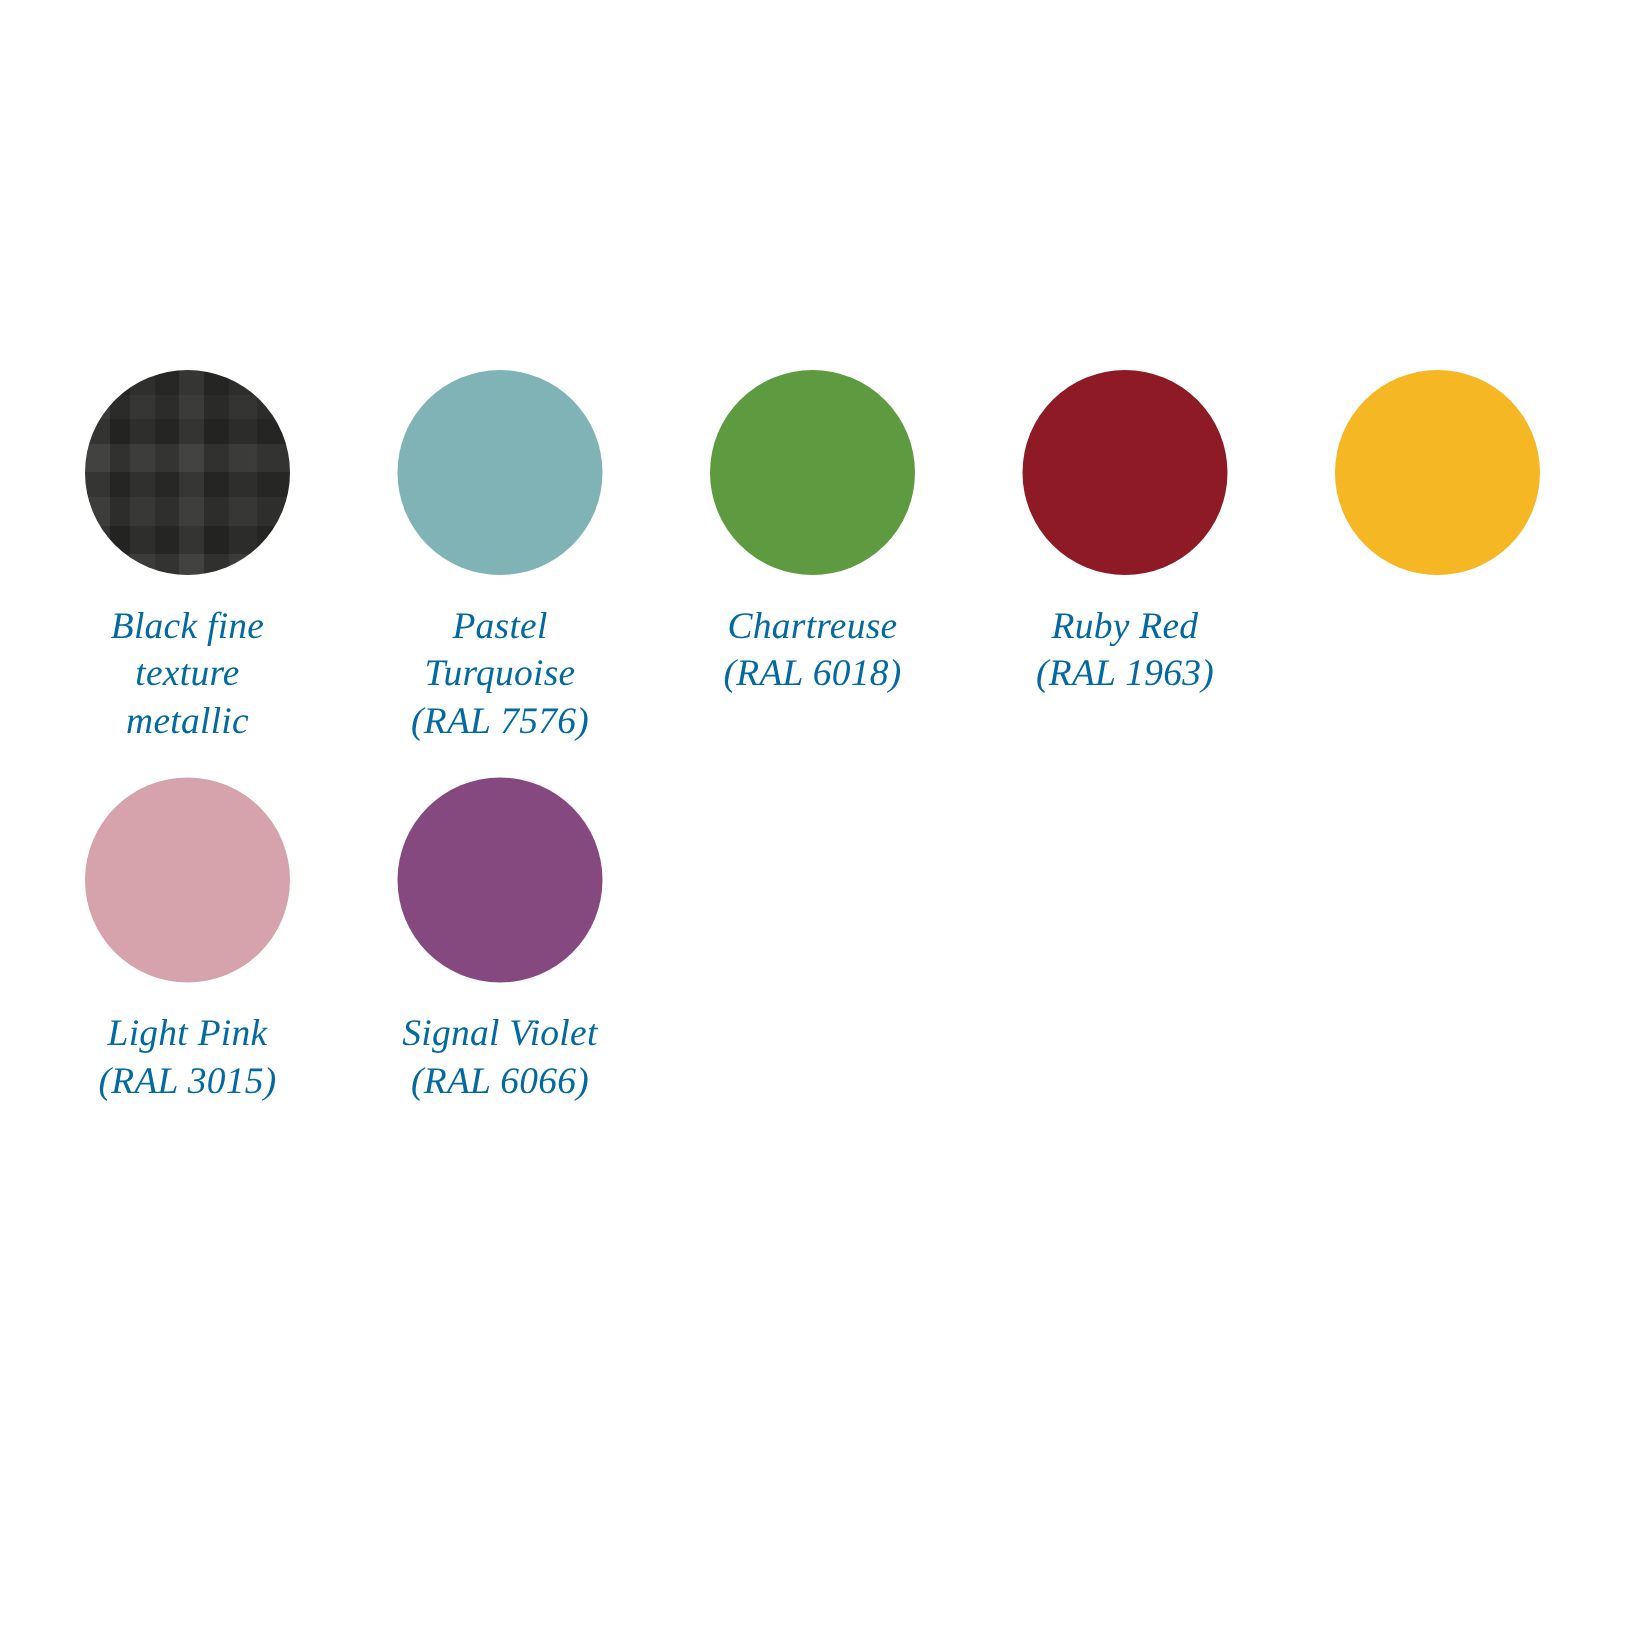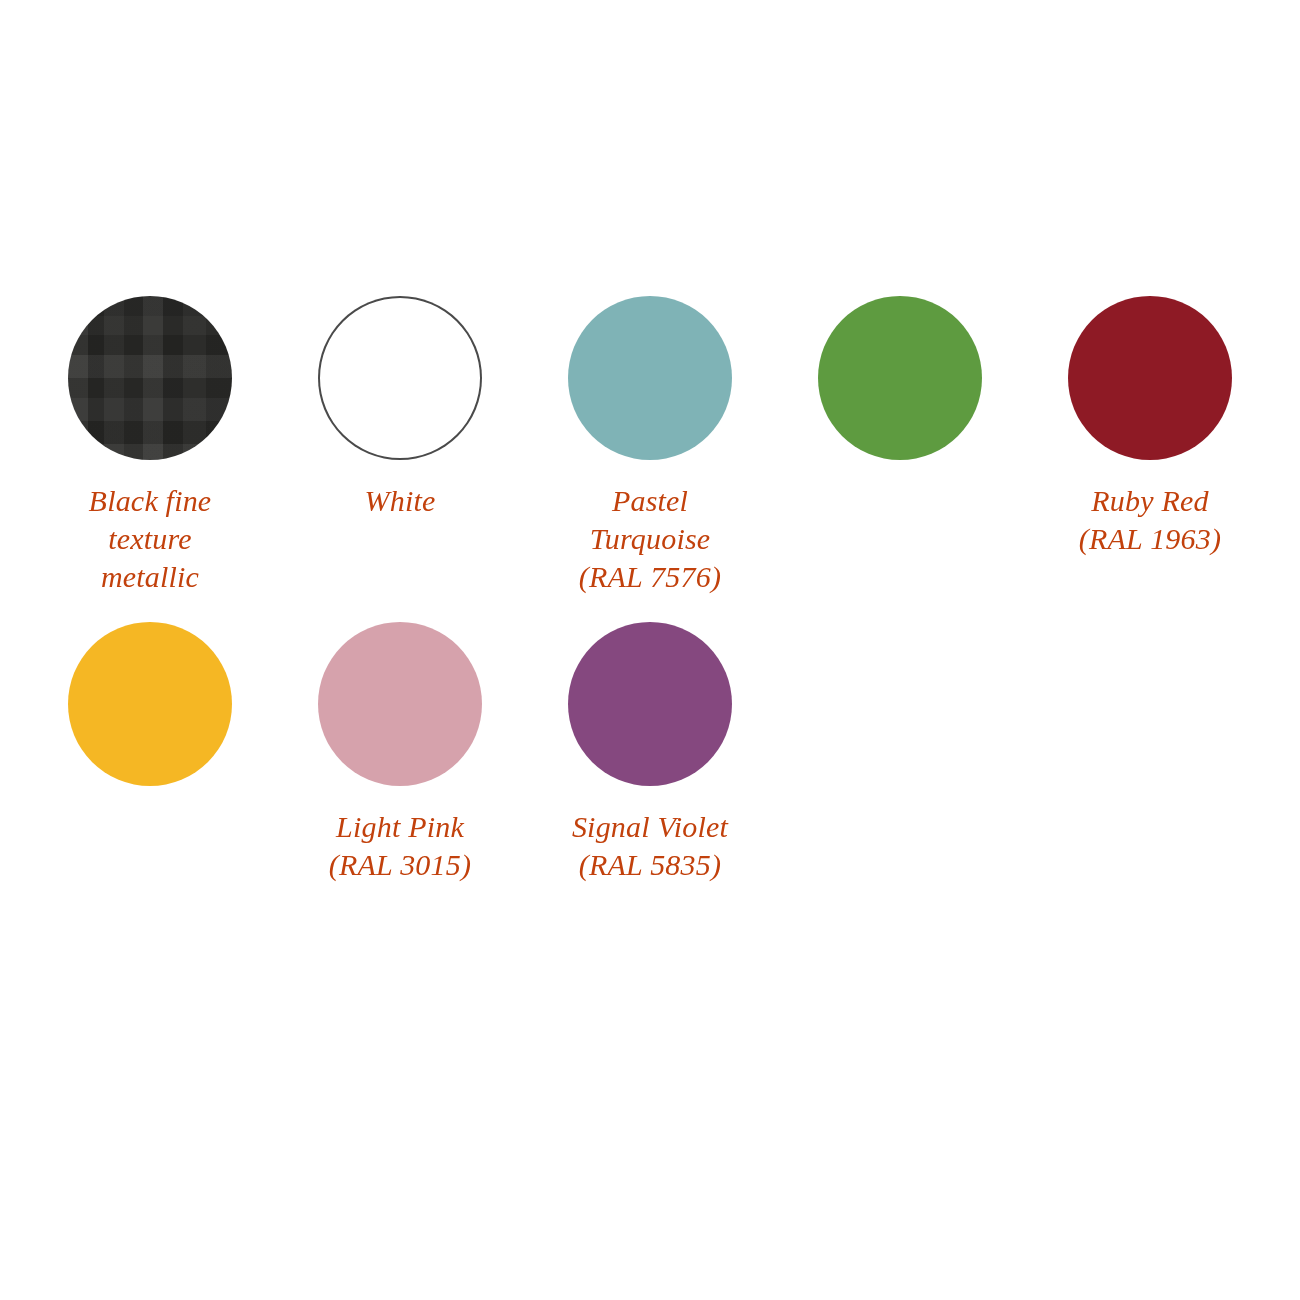--- a/index.html
+++ b/index.html
@@ -72,61 +72,59 @@
         rgba(255,255,255,0.055) 50% 64%, rgba(0,0,0,0.10) 64% 76%,
         rgba(255,255,255,0.02) 76% 88%, rgba(0,0,0,0.06) 88% 100%);
   }
 
   .swatch-label {
     margin-top: 22px;
     font-style: italic;
     font-size: 30px;
     line-height: 38px;
     text-align: center;
-    color: #c2410c;
+    color: #0369a1;
     letter-spacing: 0.2px;
     white-space: pre-line;
   }
 </style>
 </head>
 <body>
 
 <div id="swatch-board">
   <div class="swatch-grid">
       <div class="swatch-cell">
         <div class="swatch-disc textured"></div>
         <div class="swatch-label">Black fine
 texture
 metallic</div>
       </div>
       <div class="swatch-cell">
-        <div class="swatch-disc outlined"></div>
-        <div class="swatch-label">White</div>
-      </div>
-      <div class="swatch-cell">
         <div class="swatch-disc" style="background-color: rgb(127, 179, 182);"></div>
         <div class="swatch-label">Pastel
 Turquoise
 (RAL 7576)</div>
       </div>
       <div class="swatch-cell">
         <div class="swatch-disc" style="background-color: rgb(94, 155, 64);"></div>
+        <div class="swatch-label">Chartreuse
+(RAL 6018)</div>
       </div>
       <div class="swatch-cell">
         <div class="swatch-disc" style="background-color: rgb(142, 26, 37);"></div>
         <div class="swatch-label">Ruby Red
 (RAL 1963)</div>
       </div>
       <div class="swatch-cell">
         <div class="swatch-disc" style="background-color: rgb(245, 183, 36);"></div>
       </div>
       <div class="swatch-cell">
         <div class="swatch-disc" style="background-color: rgb(214, 162, 172);"></div>
         <div class="swatch-label">Light Pink
 (RAL 3015)</div>
       </div>
       <div class="swatch-cell">
         <div class="swatch-disc" style="background-color: rgb(133, 72, 127);"></div>
         <div class="swatch-label">Signal Violet
-(RAL 5835)</div>
+(RAL 6066)</div>
       </div>
     </div>
 </div>
 
 </body></html>

